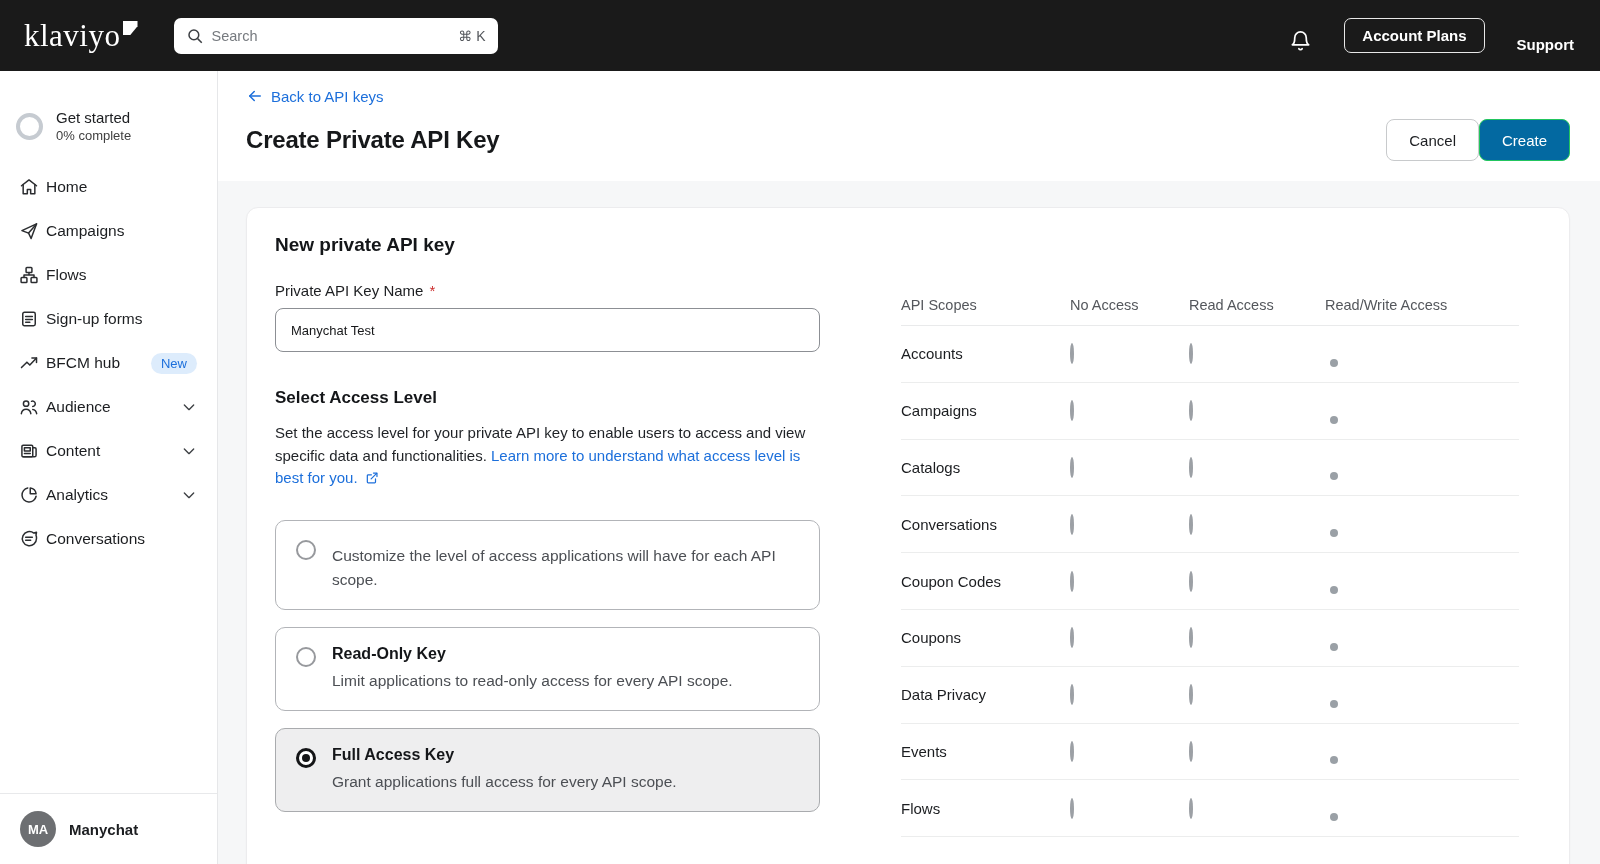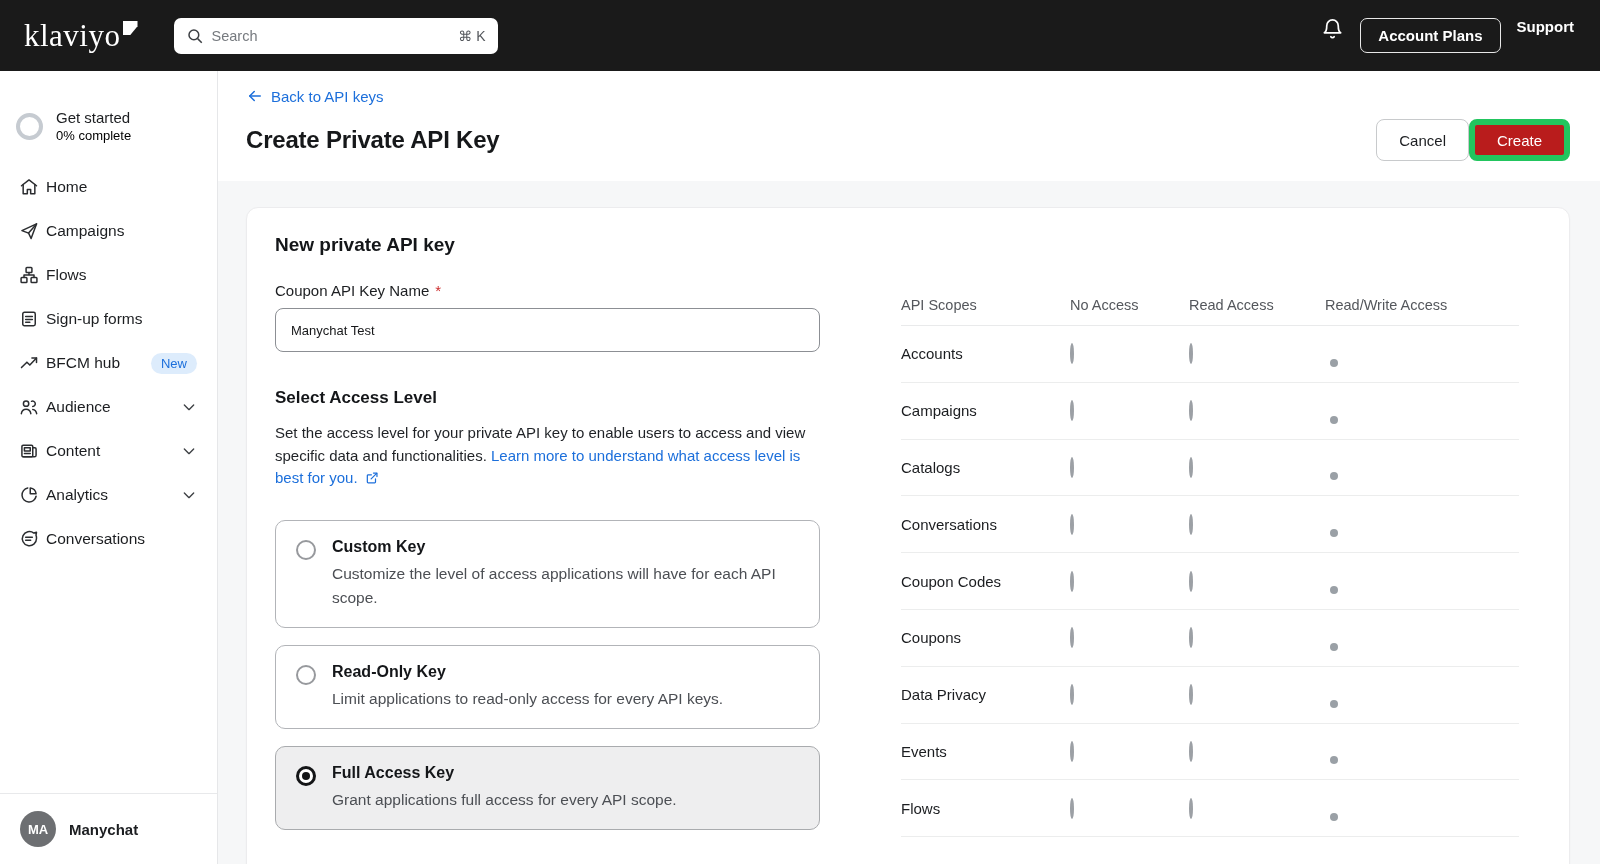--- a/index.html
+++ b/index.html
@@ -12,34 +12,34 @@
     font-size:31px; font-weight:500; letter-spacing:.5px; line-height:1; cursor:pointer; }
   .logo .flag { width:15px; height:14px; background:#fff; margin:1px 0 0 2px;
     clip-path:polygon(0 0,100% 0,100% 38%,52% 100%,0 100%); }
   .searchbox { margin-left:36px; width:324px; height:36px; background:#fff; border-radius:7px;
     display:flex; align-items:center; padding:12px 12px; gap:8px; }
   .searchbox svg { flex:0 0 auto; }
   .searchbox input { border:none; outline:none; flex:1; font-size:14.5px; color:#222;
     font-family:"Liberation Sans", sans-serif; background:transparent; }
   .searchbox input::placeholder { color:#767a7f; }
   .search-shortcut { color:#54575c; font-size:14px; white-space:nowrap; }
-  .topbar-right { margin-left:auto; display:flex; align-items:flex-start; gap:16px; }
+  .topbar-right { margin-left:auto; display:flex; align-items:flex-end; gap:32px; }
   .bell-btn { background:none; border:none; cursor:pointer; display:flex; }
   .account-plans-btn { background:transparent; color:#fff; border:1px solid #e8e8e8; border-radius:7px;
     height:35px; padding:0 17px; font-size:15px; font-weight:700; cursor:pointer;
     font-family:"Liberation Sans", sans-serif; }
   .support-link { color:#fff; font-size:15px; font-weight:700; cursor:pointer; }
 
   
   .shell { display:flex; height:793px; }
   .sidebar { width:218px; flex:0 0 218px; border-right:1px solid #e6e7e9; display:flex; flex-direction:column; background:#fff; }
   .get-started { display:flex; align-items:center; gap:13px; padding:20px 20px 14px 16px; cursor:pointer;margin-top:18px; }
   .gs-ring { width:27px; height:27px; border:4px solid #c6cbd1; border-radius:50%; flex:0 0 auto; }
   .gs-title { font-size:15px; color:#1c1e21; }
-  .gs-sub { font-size:13px; color:#000000; margin-top:2px; }
+  .gs-sub { font-size:13px; color:#404040; margin-top:2px; }
   .nav { padding:8px 0 0 0; }
   .nav-item { display:flex; align-items:center; gap:6px; height:44px; padding:0 20px 0 18px;
     font-size:15.5px; color:#1c1e21; cursor:pointer; }
   .nav-icon { display:flex; width:22px; justify-content:center; color:#2b2d30; }
   .nav-badge { margin-left:auto; background:#ddecfc; color:#1c6fdb; font-size:13px;
     padding:3px 10px; border-radius:11px; }
   .nav-chevron { margin-left:auto; display:flex; color:#3c3f43; }
   .sidebar-account { margin-top:auto; border-top:1px solid #e8e9eb; padding:17px 20px; display:flex;
     align-items:center; gap:13px; cursor:pointer; }
   .avatar { width:36px; height:36px; border-radius:50%; background:#6d6f72; color:#fff;
@@ -50,21 +50,21 @@
   .main { flex:1; display:flex; flex-direction:column; background:#f6f7f8; min-width:0; }
   .page-header { background:#fff; padding:16px 30px 20px 28px; }
   .back-link { display:inline-flex; align-items:center; gap:7px; color:#1c6fdb; font-size:15px;
     cursor:pointer; text-decoration:none;text-align:right; }
   .title-row { display:flex; align-items:center; margin-top:10px; }
   .page-title { font-size:24px; font-weight:700; color:#16181a; letter-spacing:-.2px; }
   .header-actions { margin-left:auto; display:flex; gap:0; }
   .btn { height:42px; border-radius:8px; font-size:15px; padding:0 22px; cursor:pointer;
     font-family:"Liberation Sans", sans-serif; }
   .btn-cancel { background:#fff; color:#1c1e21; border:1px solid #c8cacc; }
-  .btn-create { background:#b91c1c; color:#fff; border:6px solid #22c55e; }
+  .btn-create { background:#0369a1; color:#fff; border:1px solid #22c55e; }
 
   .content { flex:1; padding:26px 30px 0 28px; overflow:hidden; }
   .card { background:#fff; border:1px solid #ececee; border-radius:12px; padding:26px 28px 40px 28px;
     box-shadow:0 1px 2px rgba(0,0,0,.03); height:740px; }
   .card-title { font-size:19px; font-weight:700; color:#141619; }
   .card-body { display:flex; margin-top:26px; }
   .left-col { width:545px; flex:0 0 545px; }
   .right-col { flex:1; margin-left:81px; margin-right:22px; padding-top:2px; min-width:0; }
 
   .field-label { font-size:15px; color:#1c1e21; display:flex; gap:6px; }
@@ -264,48 +264,47 @@
       </div>
     </div>
 
     <div class="content">
       <section class="card">
         <h2 class="card-title">New private API key</h2>
         <div class="card-body">
 
           <div class="left-col">
             <label class="field-label">
-              <span>Coupon API Key Name</span>
+              <span>Private API Key Name</span>
               <span class="req">*</span>
             </label>
             <input class="text-input" type="text" value="Manychat Test" style="">
 
             <h3 class="section-title">Select Access Level</h3>
             <p class="section-desc">
               <span>Set the access level for your private API key to enable users to access and view specific data and functionalities.</span>
               <a class="inline-link">Learn more to understand what access level is best for you.</a>
               <span class="ext-icon"><svg width="14" height="14" viewBox="0 0 24 24" fill="none" stroke="#1c6fdb" stroke-width="2.1" stroke-linecap="round" stroke-linejoin="round">
                     <path d="M18 13.5V19a1.5 1.5 0 0 1-1.5 1.5h-11A1.5 1.5 0 0 1 4 19V8a1.5 1.5 0 0 1 1.5-1.5H11"></path>
                     <path d="M14.5 3.5H20.5V9.5"></path>
                     <path d="M20 4 10.5 13.5"></path>
                   </svg></span>
             </p>
 
             <div class="option-card first">
               <span class="radio"></span>
               <div>
-                <div class="option-title">Custom Key</div>
                 <div class="option-desc">Customize the level of access applications will have for each API scope.</div>
               </div>
             </div>
             <div class="option-card">
               <span class="radio"></span>
               <div>
                 <div class="option-title">Read-Only Key</div>
-                <div class="option-desc">Limit applications to read-only access for every API keys.</div>
+                <div class="option-desc">Limit applications to read-only access for every API scope.</div>
               </div>
             </div>
             <div class="option-card selected">
               <span class="radio checked"></span>
               <div>
                 <div class="option-title">Full Access Key</div>
                 <div class="option-desc">Grant applications full access for every API scope.</div>
               </div>
             </div>
           </div>

